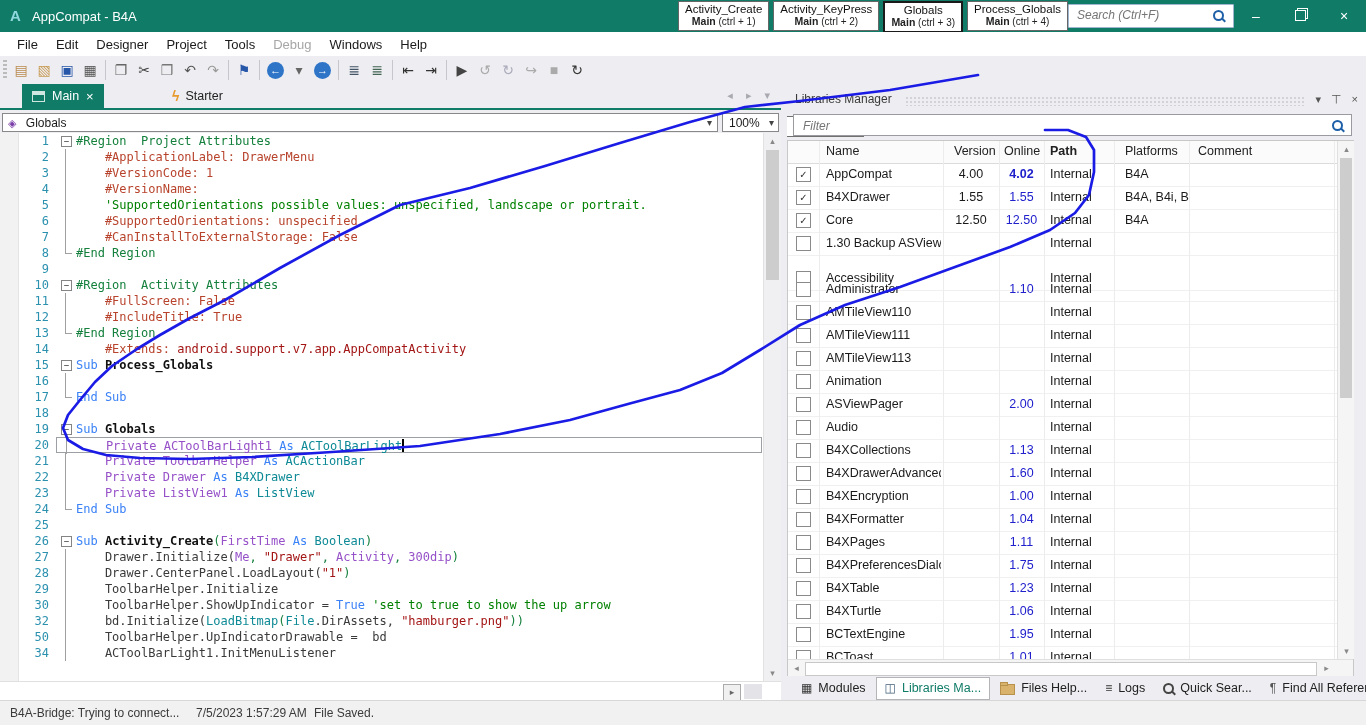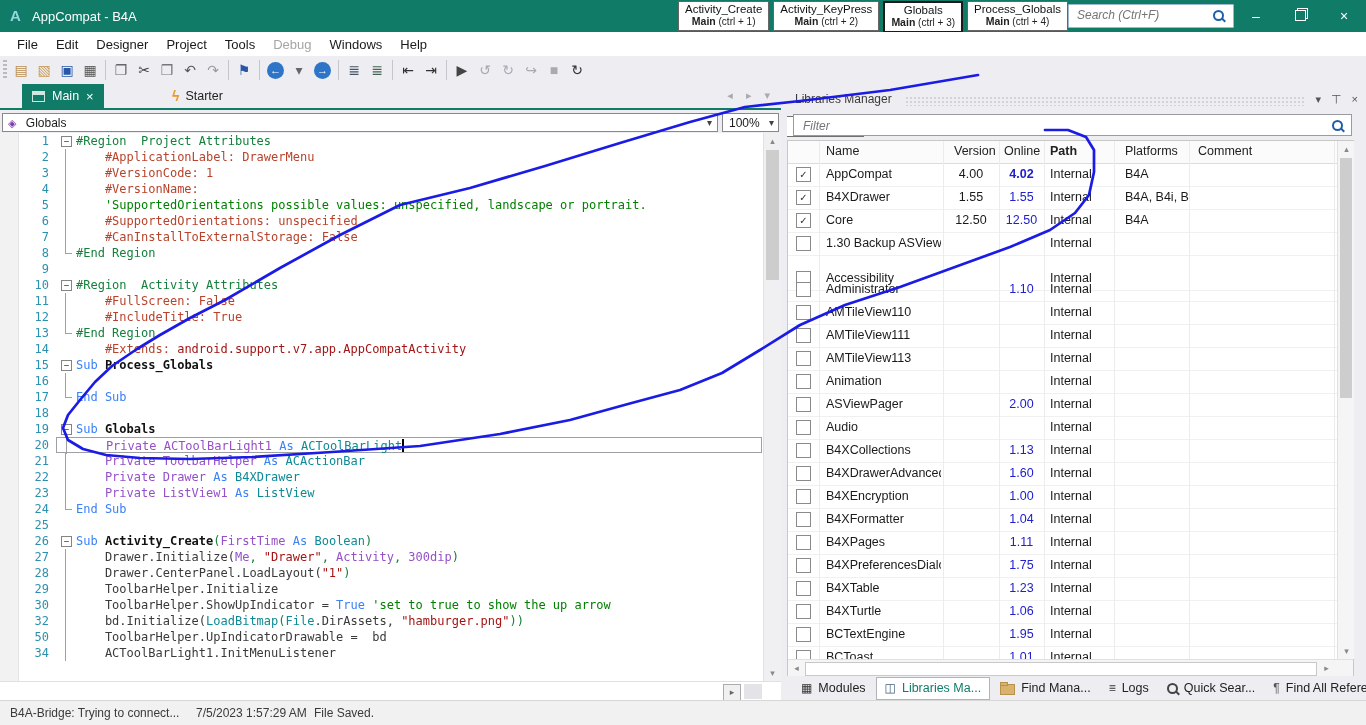--- a/index.html
+++ b/index.html
@@ -790,21 +790,21 @@
       <div class="btab">
         <span class="bicon" style="color: rgb(51, 51, 51);">▦</span>
         <span class="blabel">Modules</span>
       </div>
       <div class="btab sel">
         <span class="bicon" style="color: rgb(68, 96, 122);">◫</span>
         <span class="blabel">Libraries Ma...</span>
       </div>
       <div class="btab">
         <span class="folder"></span>
-        <span class="blabel">Find Mana...</span>
+        <span class="blabel">Files Help...</span>
       </div>
       <div class="btab">
         <span class="bicon" style="color: rgb(51, 51, 51);">≡</span>
         <span class="blabel">Logs</span>
       </div>
       <div class="btab">
         <span class="mag dark"></span>
         <span class="blabel">Quick Sear...</span>
       </div>
       <div class="btab">

